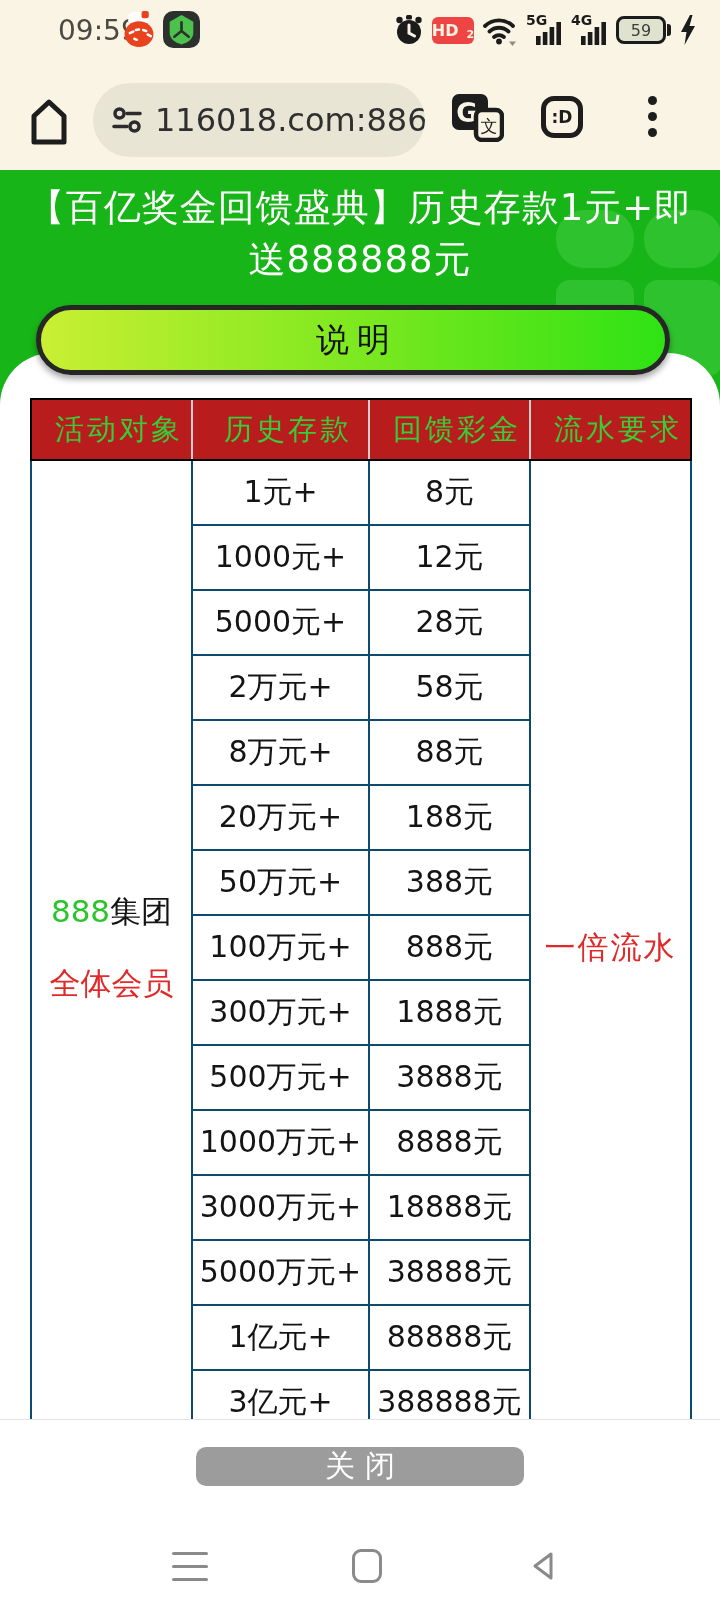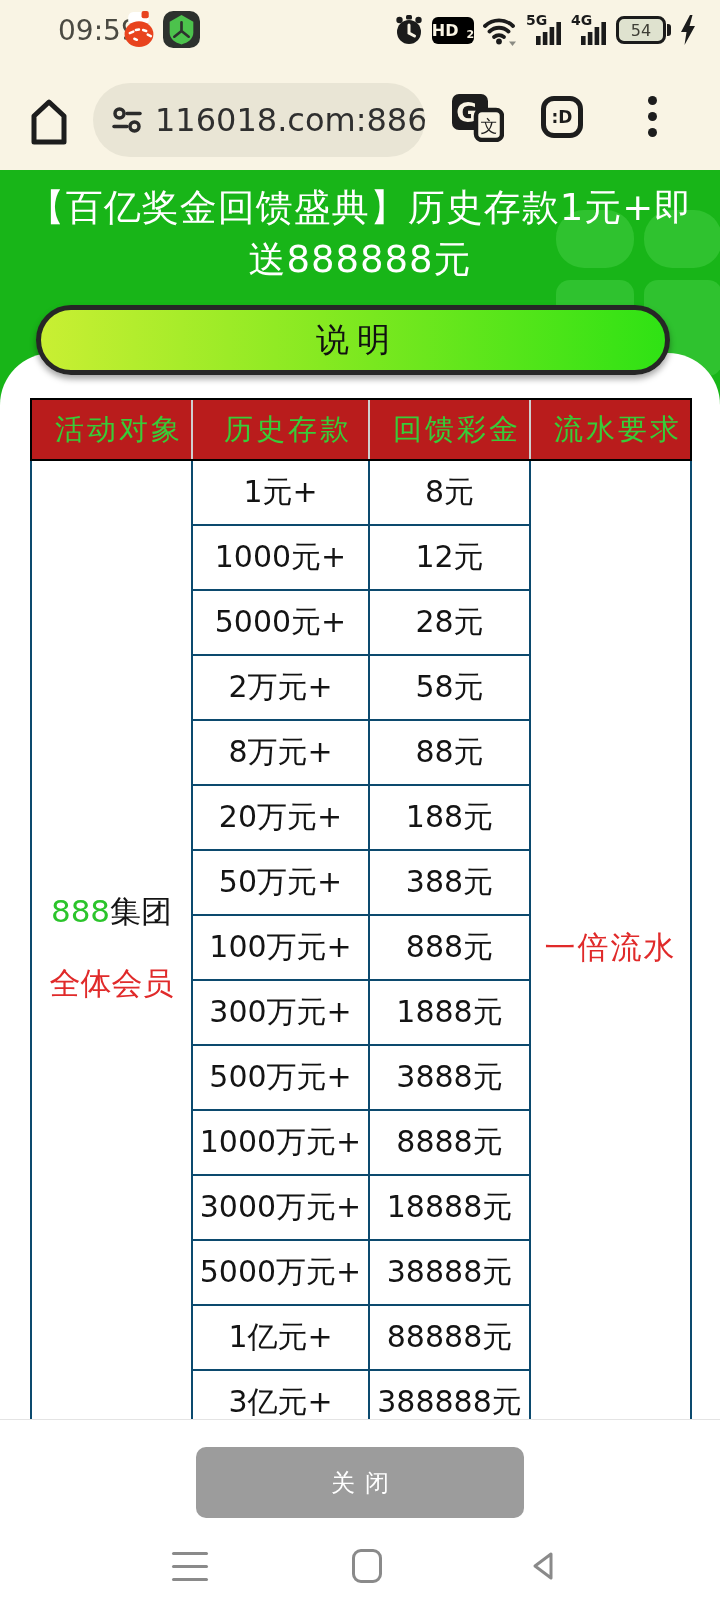--- a/index.html
+++ b/index.html
@@ -6,21 +6,21 @@
   body{font-family:"DejaVu Sans","Liberation Sans",sans-serif;background:#fff;}
   .screen{position:relative;width:720px;height:1612px;overflow:hidden;background:#fff;}
 
   
   .status-bar{position:absolute;top:0;left:0;width:720px;height:60px;background:#f9f4e4;z-index:6;}
   .sb-time{position:absolute;left:58px;top:14px;font-size:28px;color:#4b4a42;}
   .app-icon{position:absolute;top:11px;width:37px;height:37px;}
   .app-icon.tomato{left:121px;}
   .app-icon.shield{left:163px;}
   .sb-right{position:absolute;right:24px;top:13px;height:34px;display:flex;align-items:center;gap:9px;}
-  .hd-badge{background:#000000;color:#f9f4e4;border-radius:6px;width:42px;height:27px;display:flex;align-items:center;justify-content:center;font-weight:bold;font-size:16px;gap:8px;}
+  .hd-badge{background:#ef4444;color:#f9f4e4;border-radius:6px;width:42px;height:27px;display:flex;align-items:center;justify-content:center;font-weight:bold;font-size:16px;gap:8px;}
   .hd-sub{font-size:11px;margin-top:8px;}
   .sig{position:relative;width:36px;height:32px;}
   .sig-label{position:absolute;left:0;top:-2px;font-size:14px;font-weight:bold;color:#1b1b1b;}
   .sig svg{position:absolute;right:0;bottom:1px;}
   .battery{display:flex;align-items:center;}
   .battery-body{width:50px;height:28px;border:3px solid #1b1b1b;border-radius:8px;background:#dfe2cf;box-sizing:border-box;display:flex;align-items:center;justify-content:center;font-size:16px;color:#3d3d35;}
   .battery-nub{width:4px;height:12px;background:#1b1b1b;border-radius:0 3px 3px 0;margin-left:1px;}
 
   
   .browser-bar{position:absolute;top:60px;left:0;width:720px;height:110px;background:#f9f4e4;z-index:6;}
@@ -54,21 +54,21 @@
   .promo-table th{background:#b91c1c;color:#38cc38;height:57px;font-size:29px;font-weight:normal;border-top:2px solid #000;border-bottom:2px solid #000;letter-spacing:3px;padding-left:16px;}
   .promo-table th + th{border-left:2px solid #cfcfcf;}
   .promo-table td{border:2px solid #0c4a6e;height:61px;text-align:center;vertical-align:middle;font-size:30px;color:#141414;}
   .audience-cell .brand-line{font-size:31px;color:#141414;}
   .audience-cell .brand{color:#2bc42b;}
   .audience-cell .members{color:#e02a2a;font-size:31px;margin-top:30px;font-family:Liberation Mono, monospace;}
   .req-cell{color:#e02a2a !important;font-size:31px !important;letter-spacing:2px;}
 
   
   .bottom-bar{position:absolute;top:1419px;left:0;width:720px;height:193px;background:#fff;border-top:1px solid #e4e4e4;z-index:5;}
-  .close-btn{position:absolute;top:27px;left:196px;width:328px;height:71px;background:#9c9c9c;border:none;border-radius:10px;color:#fff;font-size:24px;display:flex;align-items:center;justify-content:center;letter-spacing:10px;text-indent:10px;cursor:pointer;}
+  .close-btn{position:absolute;top:27px;left:196px;width:328px;height:39px;background:#9c9c9c;border:none;border-radius:10px;color:#fff;font-size:30px;display:flex;align-items:center;justify-content:center;letter-spacing:10px;text-indent:10px;cursor:pointer;}
   .nav-menu-icon{position:absolute;left:172px;top:132px;width:36px;cursor:pointer;}
   .nav-menu-icon i{display:block;height:3px;background:#8a8a8a;border-radius:2px;margin-bottom:10px;}
   .nav-home-icon{position:absolute;left:352px;top:129px;width:30px;height:34px;border:3px solid #8a8a8a;border-radius:9px;box-sizing:border-box;cursor:pointer;}
   .nav-back-icon{position:absolute;left:528px;top:130px;cursor:pointer;}
 </style>
 </head>
 <body>
 
 <div class="screen">
 
@@ -133,21 +133,21 @@
         <svg width="26" height="23" viewBox="0 0 26 23">
           <rect x="0" y="14" width="4.6" height="9" fill="#1b1b1b"></rect>
           <rect x="6.8" y="10" width="4.6" height="13" fill="#1b1b1b"></rect>
           <rect x="13.6" y="5" width="4.6" height="18" fill="#1b1b1b"></rect>
           <rect x="20.4" y="0" width="4.6" height="23" fill="#1b1b1b"></rect>
         </svg>
       </div>
 
       <div class="battery">
         <div class="battery-body">
-            <span>54</span>
+            <span>59</span>
           </div>
         <div class="battery-nub"></div>
       </div>
 
       <svg width="16" height="30" viewBox="0 0 16 30">
         <path d="M10 0 L1 17 H6.5 L4.5 30 L15 11 H9.5 L12.5 0 Z" fill="#1b1b1b"></path>
       </svg>
     </div>
   </div>
 

